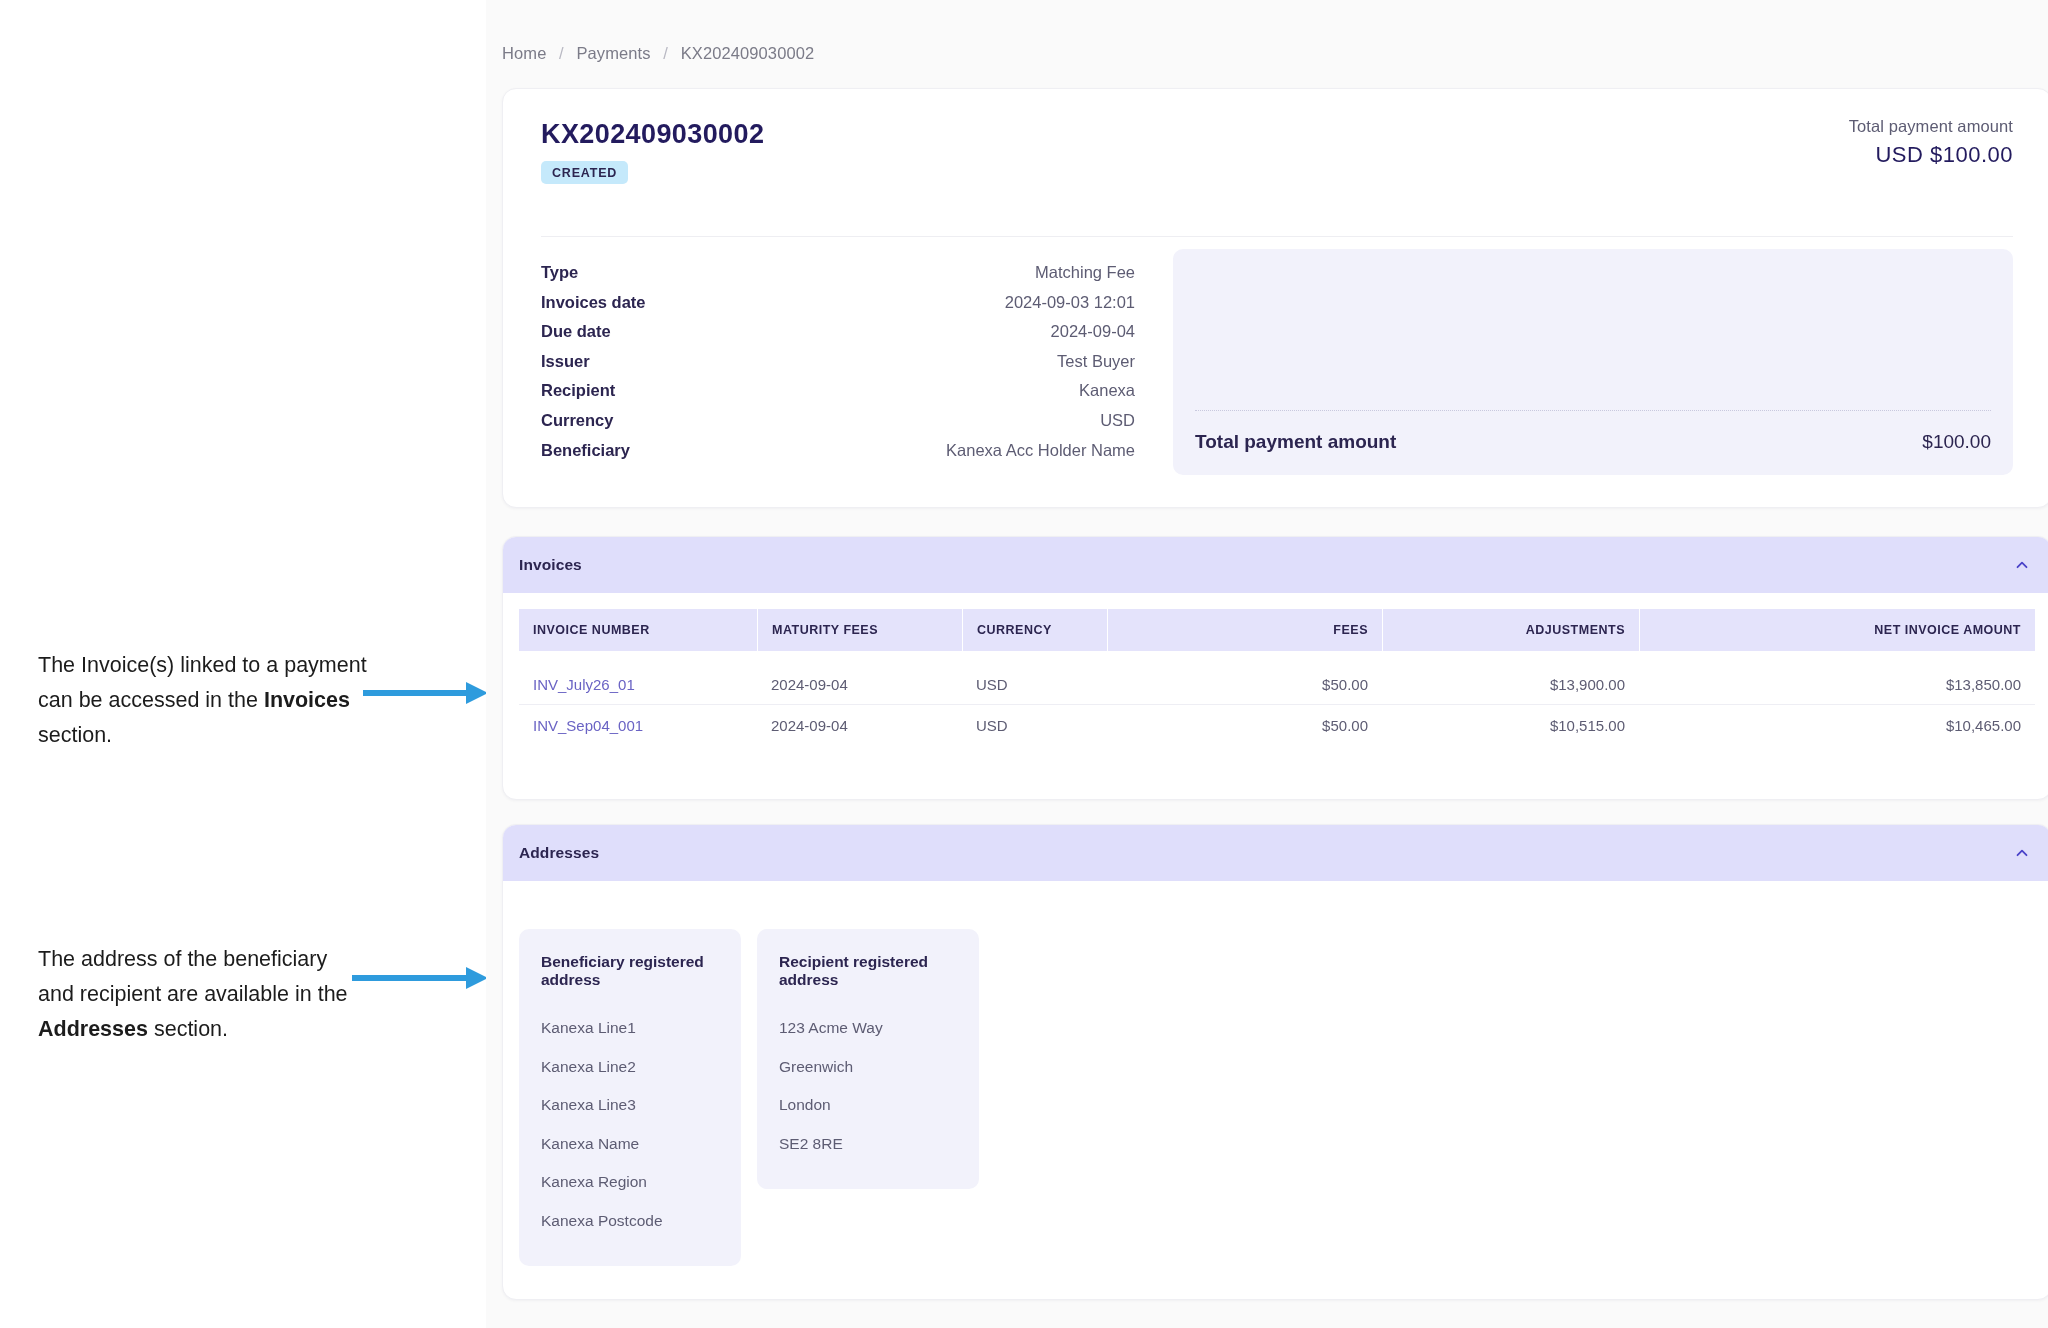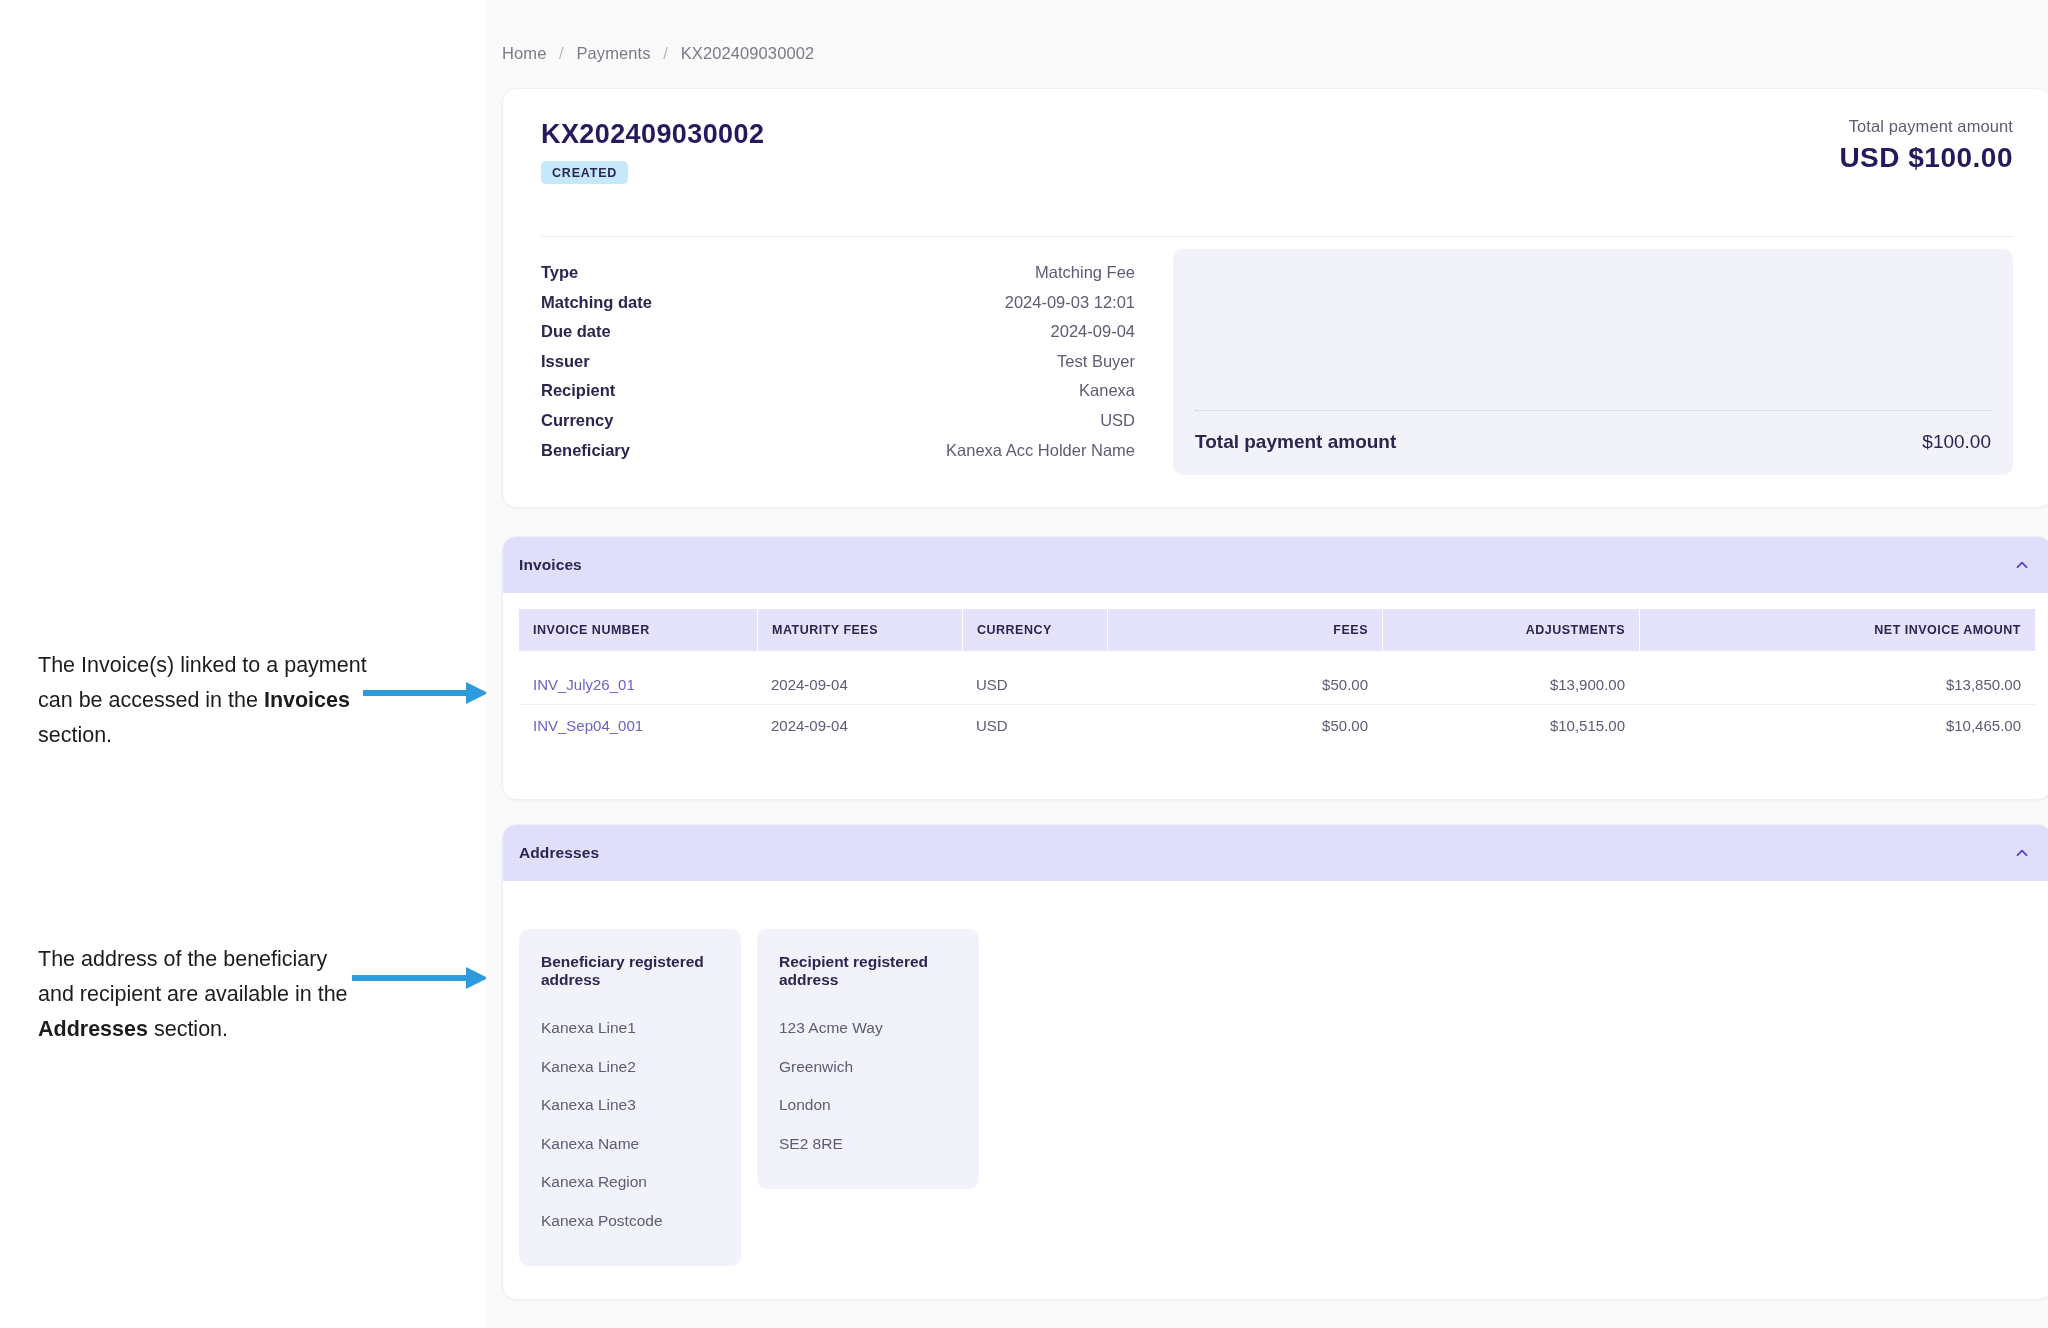--- a/index.html
+++ b/index.html
@@ -127,22 +127,22 @@
     right: 38px; top: 28px;
     text-align: right;
   }
   .sum-total .lbl {
     font-size: 16.5px;
     color: #5d5c73;
     letter-spacing: .1px;
   }
   .sum-total .amt {
     margin-top: 6px;
-    font-size: 28px;
-    font-weight: 700;
+    font-size: 22px;
+    font-weight: 400;
     color: #231b5e;
     letter-spacing: .5px;
     margin-left: 21px;
   }
 
   .sum-divider {
     position: absolute;
     left: 38px; right: 38px;
     top: 147px;
     height: 1px;
@@ -363,21 +363,21 @@
       <div class="sum-divider"></div>
 
       <div class="sum-body">
 
         <div class="details">
           <div class="drow">
             <span class="k">Type</span>
             <span class="v">Matching Fee</span>
           </div>
           <div class="drow">
-            <span class="k">Matching date</span>
+            <span class="k">Invoices date</span>
             <span class="v">2024-09-03 12:01</span>
           </div>
           <div class="drow">
             <span class="k">Due date</span>
             <span class="v">2024-09-04</span>
           </div>
           <div class="drow">
             <span class="k">Issuer</span>
             <span class="v">Test Buyer</span>
           </div>

